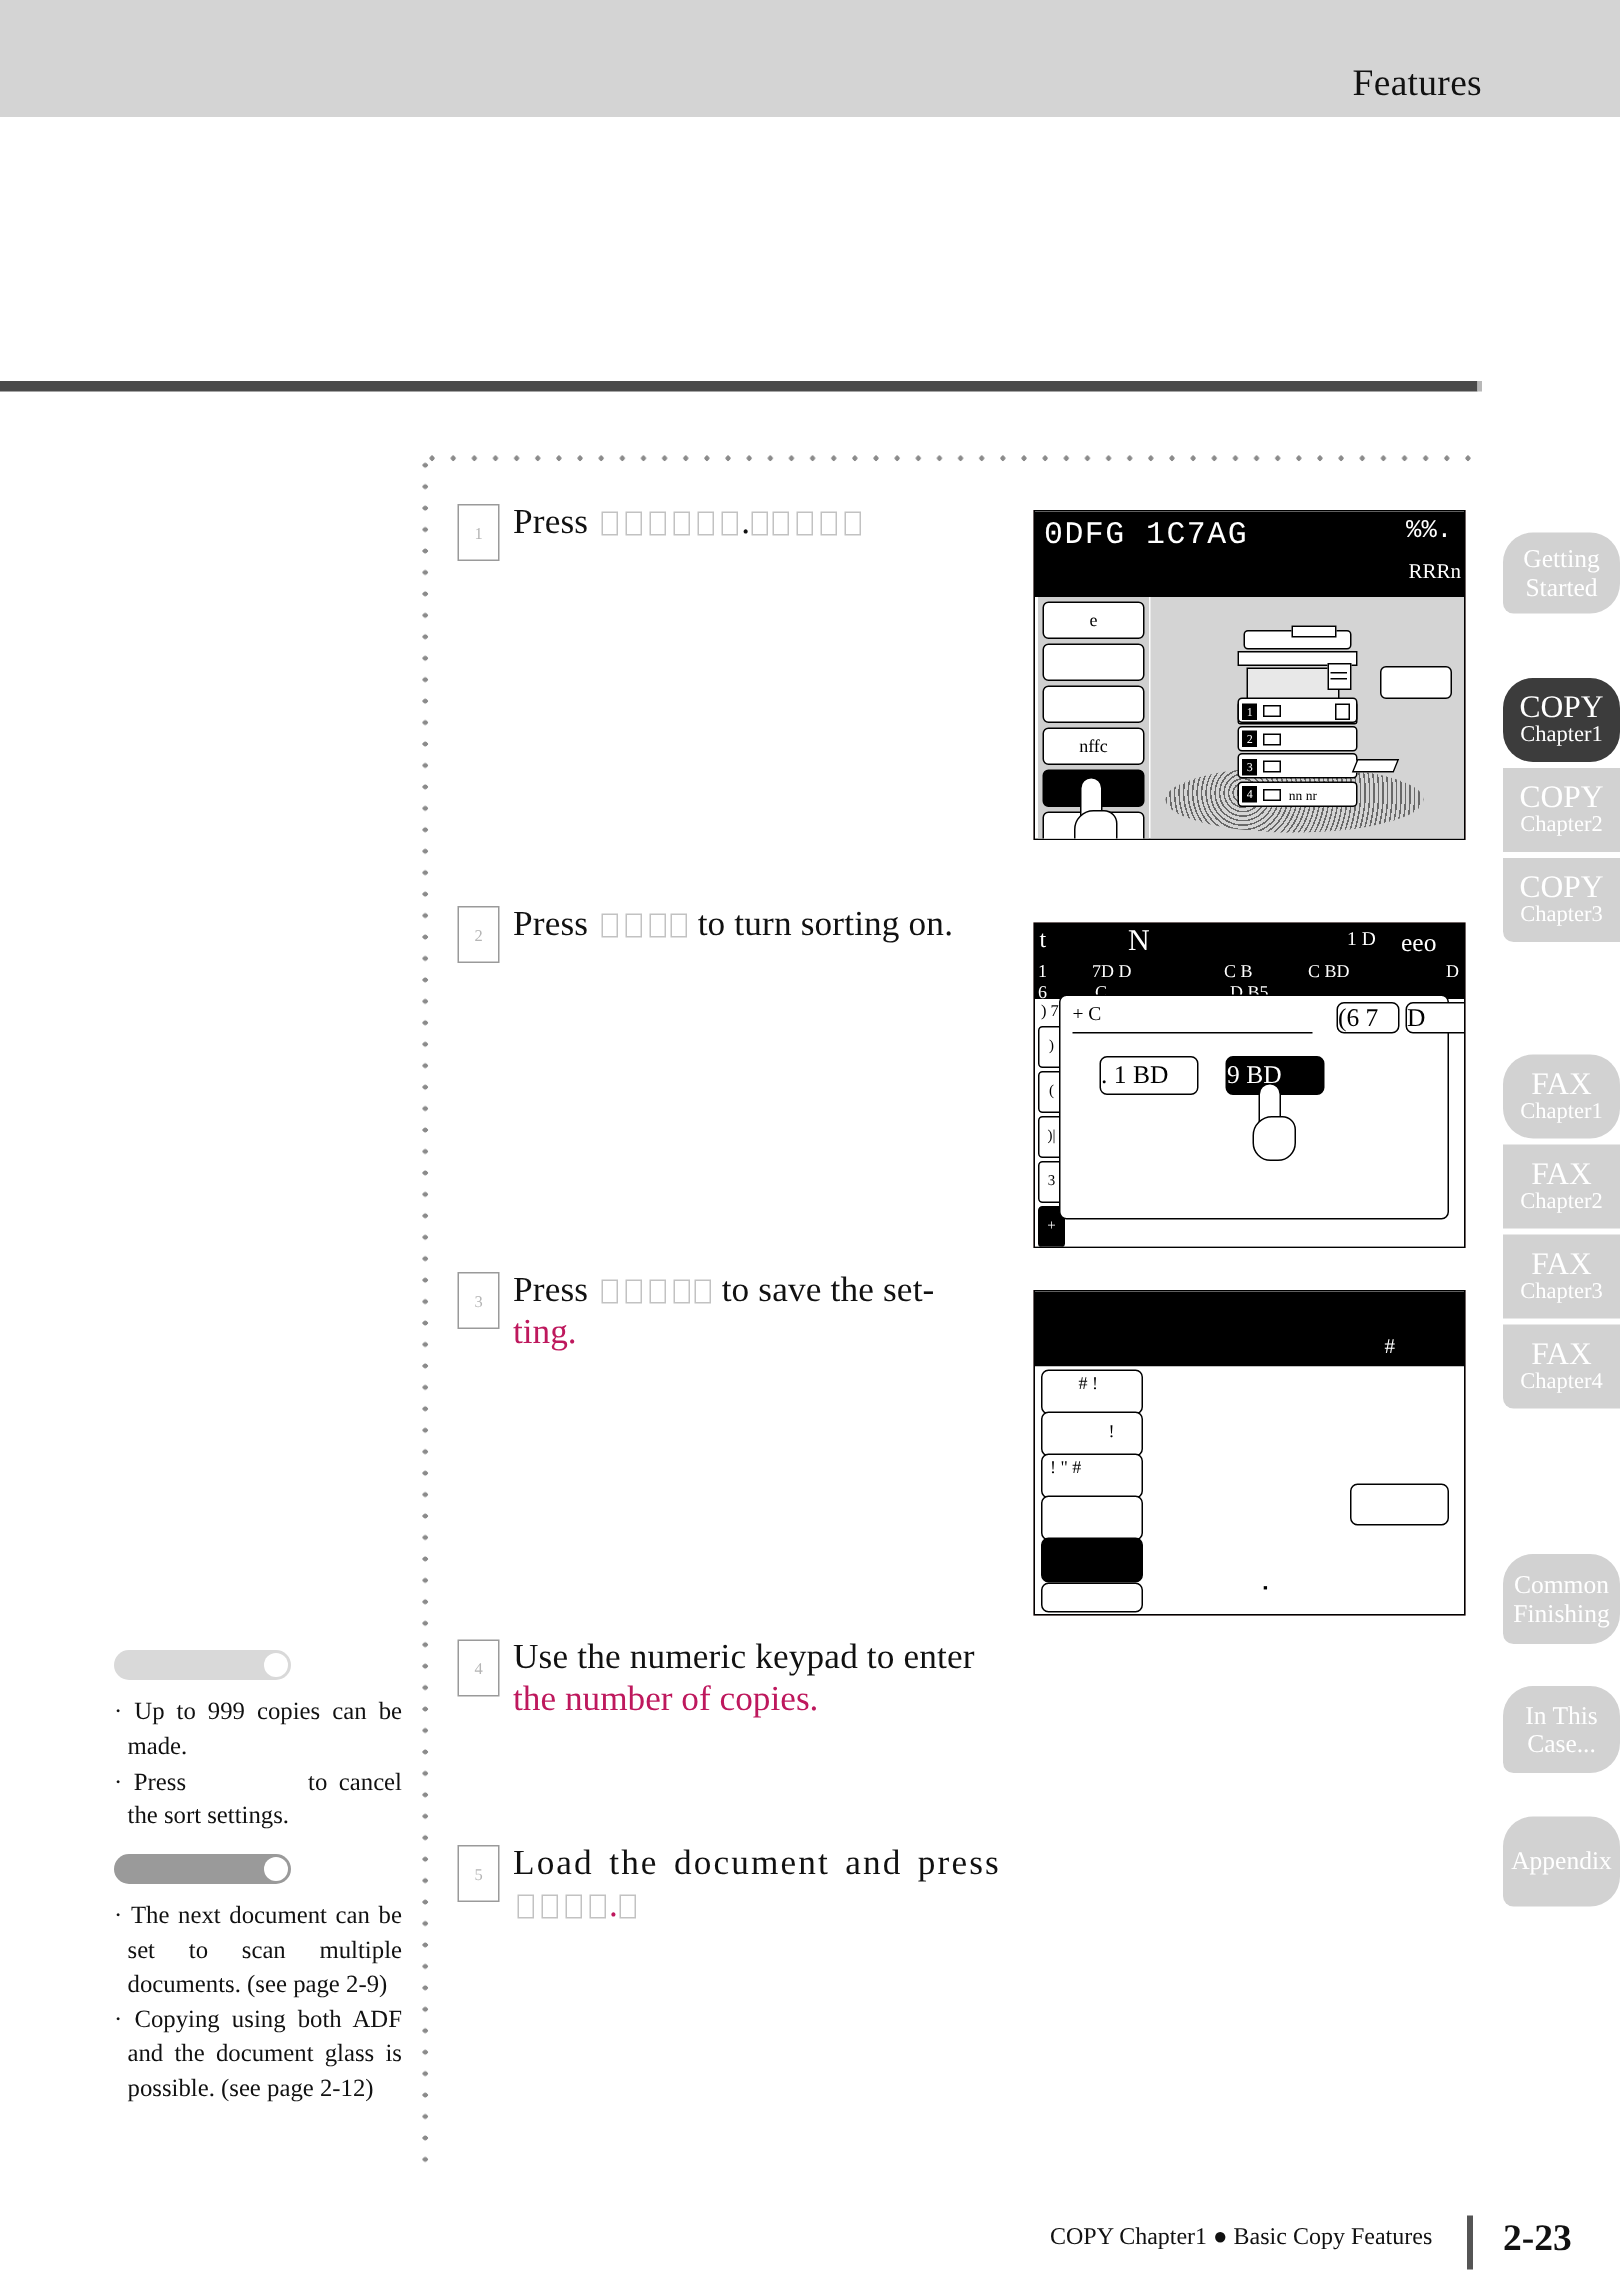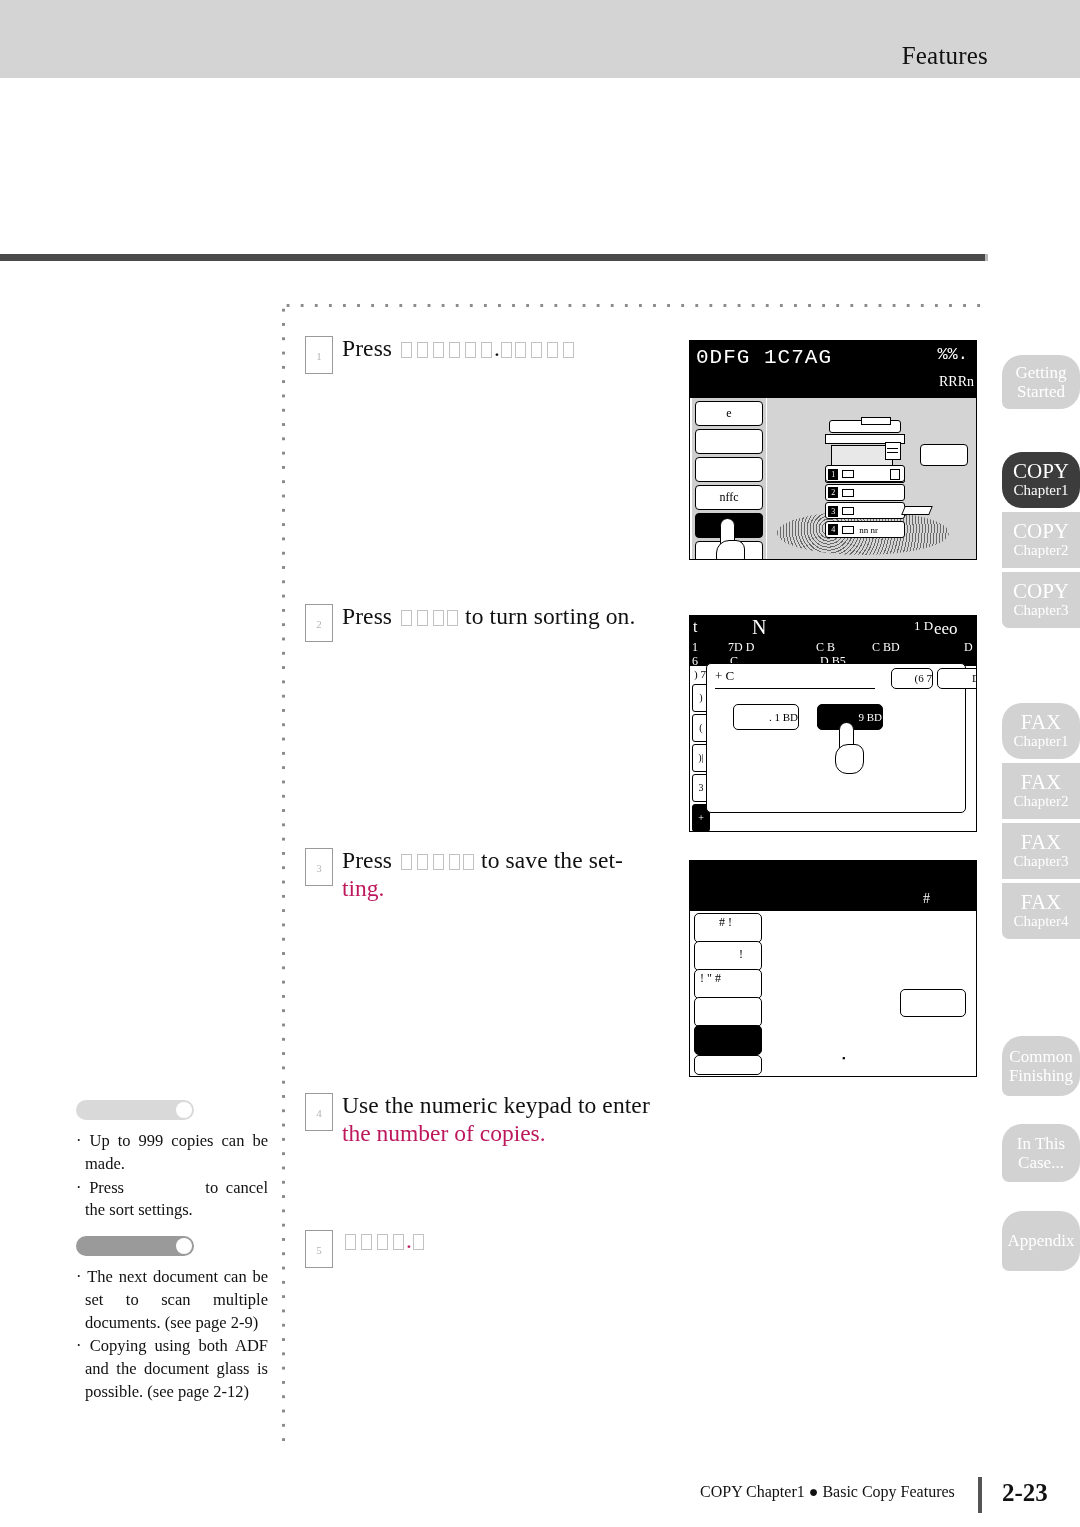--- a/index.html
+++ b/index.html
@@ -184,21 +184,21 @@
   }
   #shot2 .s2-dlg {
     position:absolute; left:16px; top:-3px; right:10px; height:150px;
     background:#fff; border:1.6px solid #000; border-radius:5px;
   }
   #shot2 .s2-dlg .hdr-line {
     position:absolute; left:8px; top:24px; width:160px; height:1.4px; background:#000;
   }
   #shot2 .sbtn {
     position:absolute; background:#fff; border:1.6px solid #000; border-radius:5px;
-    font-size:11px; text-align:right;
+    font-size:17px; text-align:left;
   }
   #shot2 .sbtn.dark { background:#000; color:#fff; border-color:#000; }
 
   
   #shot3 { left: 689px; top: 860px; width: 288px; height: 217px; }
   #shot3 .lcd-top { height: 50px; }
   #shot3 .s3-body { position:absolute; left:0; top:50px; right:0; bottom:0; background:#fff; }
   #shot3 .s3btn {
     position:absolute; left:4px; width:68px; height:30px; background:#fff;
     border:1.6px solid #000; border-radius:5px; font-size:12px;
@@ -276,20 +276,21 @@
       <div class="step-box">4</div>
       <div>
         <div class="step-text">Use the numeric keypad to enter</div>
         <div class="step-sub">the number of copies.</div>
       </div>
     </div>
 
     <div class="step step-5">
       <div class="step-box">5</div>
       <div>
+        <div class="step-text wide-track">Load the document and press</div>
         <div class="step-sub">
           <span class="tofu"></span><span class="tofu"></span><span class="tofu"></span><span class="tofu"></span><span style="letter-spacing:0">.</span><span class="tofu tight"></span>
         </div>
       </div>
     </div>
 
   </div>
 
   <div class="notes notes-1">
     <div class="note-bar light">
@@ -437,21 +438,21 @@
         </div>
       </div>
     </div>
   </div>
 
   <div class="shot" id="shot2">
     <div class="lcd">
       <div class="lcd-top"></div>
       <div class="g" style="left:3px;top:2px;font-size:16px;">t</div>
       <div class="g" style="left:62px;top:0px;font-size:20px;">N</div>
-      <div class="g" style="left:224px;top:2px;font-size:13px;">1  D</div>
+      <div class="g" style="left:208px;top:2px;font-size:13px;">1  D</div>
       <div class="g" style="left:244px;top:3px;font-size:17px;">eeo</div>
 
       <div class="g" style="left:2px;top:24px;font-size:12px;">1</div>
       <div class="g" style="left:38px;top:24px;font-size:12px;">7D  D</div>
       <div class="g" style="left:126px;top:24px;font-size:12px;">C  B</div>
       <div class="g" style="left:182px;top:24px;font-size:12px;">C  BD</div>
       <div class="g" style="left:274px;top:24px;font-size:12px;">D</div>
 
       <div class="g" style="left:2px;top:38px;font-size:12px;">6</div>
       <div class="g" style="left:40px;top:38px;font-size:12px;">C</div>

